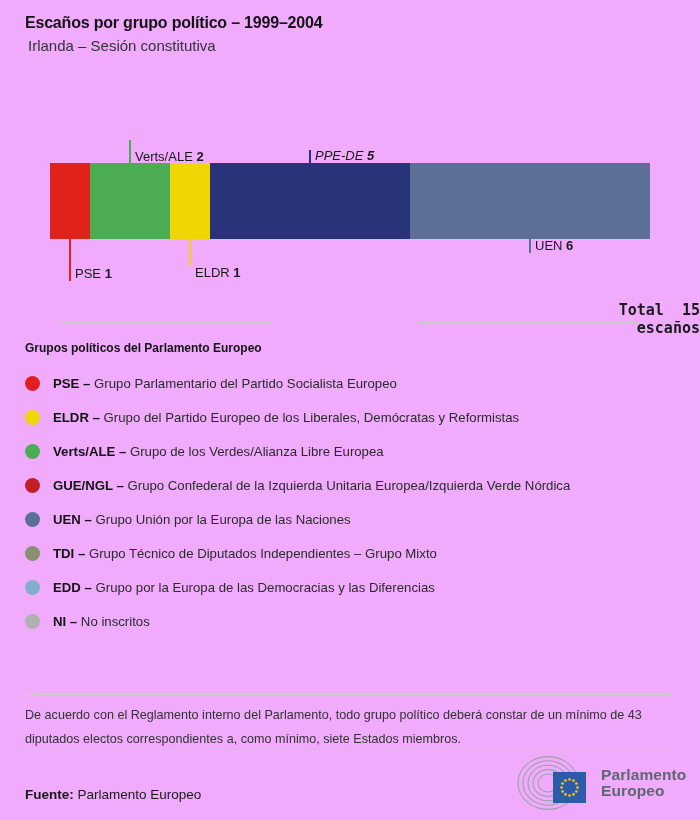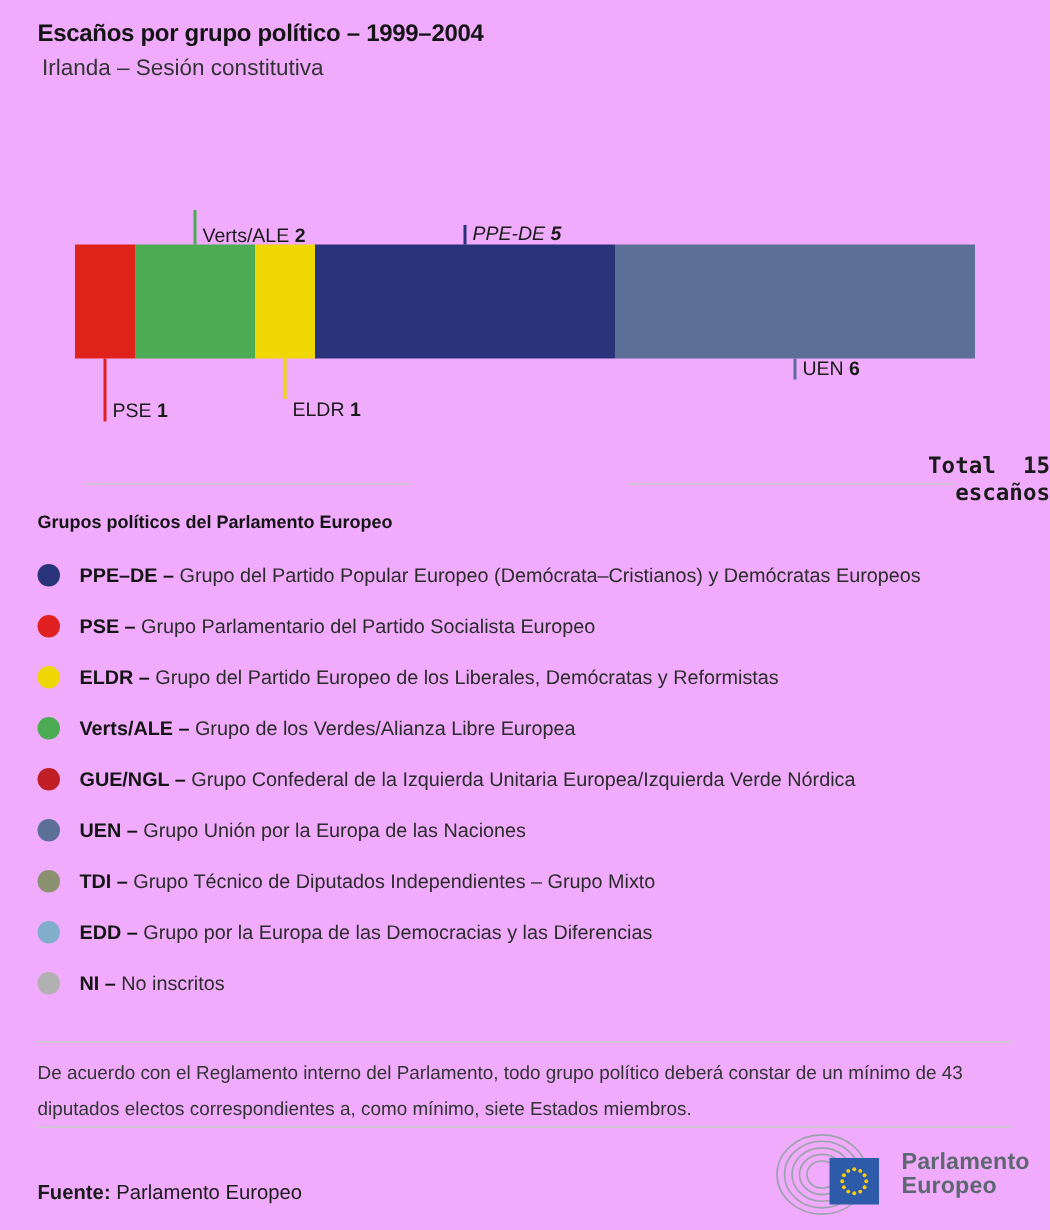--- a/index.html
+++ b/index.html
@@ -79,24 +79,20 @@
   <div class="total-row">
     <div class="rule-seg rule-left"></div>
     <div class="rule-seg rule-right"></div>
     <div class="total-text"><span>Total  15</span><br><span>escaños</span></div>
   </div>
 
   <div class="legend-heading">Grupos políticos del Parlamento Europeo</div>
 
   <ul class="legend">
       <li class="legend-row">
-        <span class="dot" style="background: rgb(41, 51, 121);"></span>
-        <span class="legend-text"><b>PPE–DE – </b><span>Grupo del Partido Popular Europeo (Demócrata–Cristianos) y Demócratas Europeos</span></span>
-      </li>
-      <li class="legend-row">
         <span class="dot" style="background: rgb(224, 32, 32);"></span>
         <span class="legend-text"><b>PSE – </b><span>Grupo Parlamentario del Partido Socialista Europeo</span></span>
       </li>
       <li class="legend-row">
         <span class="dot" style="background: rgb(238, 215, 2);"></span>
         <span class="legend-text"><b>ELDR – </b><span>Grupo del Partido Europeo de los Liberales, Demócratas y Reformistas</span></span>
       </li>
       <li class="legend-row">
         <span class="dot" style="background: rgb(75, 172, 84);"></span>
         <span class="legend-text"><b>Verts/ALE – </b><span>Grupo de los Verdes/Alianza Libre Europea</span></span>

